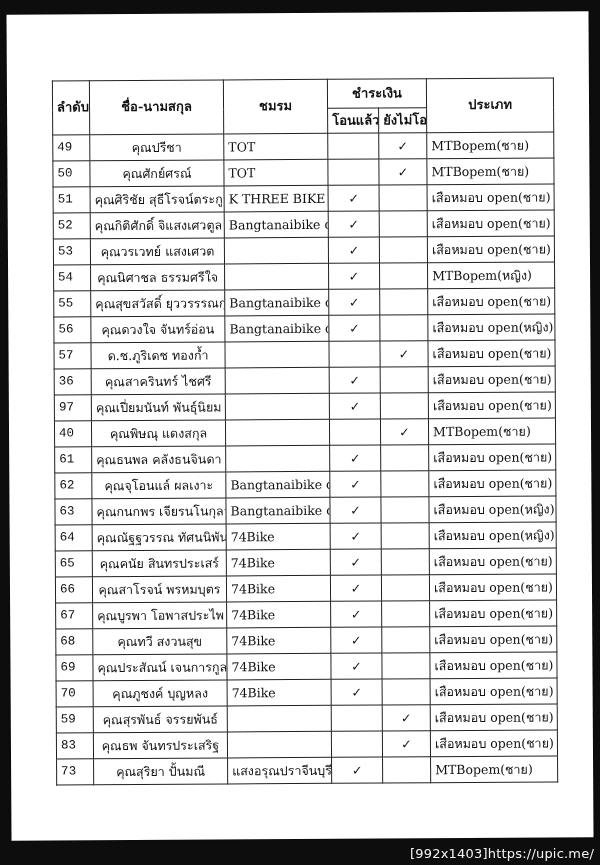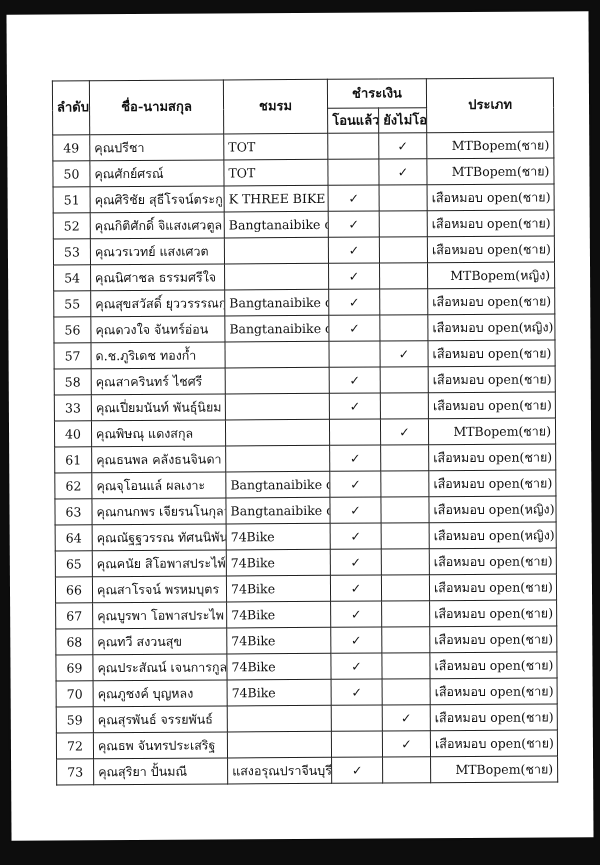--- a/index.html
+++ b/index.html
@@ -43,30 +43,30 @@
     overflow: hidden;
     white-space: nowrap;
   }
   table.roster th {
     font-weight: bold;
     text-align: center;
     font-size: 13px;
   }
   th.h-main { height: 24px; }
   th.h-sub  { height: 20px; font-size: 11.5px; }
-  td.c-no   { text-align: center; height: 21px; }
-  td.c-name { text-align: left; padding-left: 6px; }
+  td.c-no   { text-align: left; height: 21px; font-family: Liberation Mono, monospace; }
+  td.c-name { text-align: center; padding-left: 6px; }
   td.c-club { text-align: left; padding-left: 6px; }
   td.c-check {
     text-align: center;
     font-weight: bold;
     font-size: 15px;
     font-family: "DejaVu Sans", "Liberation Sans", sans-serif;
   }
-  td.c-type { text-align: right; padding-left: 6px; font-size: 12px; }
+  td.c-type { text-align: left; padding-left: 6px; font-size: 12px; }
   .watermark {
     position: absolute;
     right: 0;
     bottom: 0;
     background: #0d0d0d;
     color: #f4f4f4;
     font-family: "DejaVu Sans", "Liberation Sans", sans-serif;
     font-size: 13px;
     padding: 3px 6px 4px 10px;
     letter-spacing: 0.2px;
@@ -185,30 +185,30 @@
           <tr>
             <td class="c-no">57</td>
             <td class="c-name">ด.ช.ภูริเดช ทองก้ำ</td>
             <td class="c-club"></td>
             <td class="c-check"></td>
             <td class="c-check">✓</td>
             <td class="c-type">เสือหมอบ open(ชาย)</td>
           </tr>
 
           <tr>
-            <td class="c-no">58</td>
+            <td class="c-no">36</td>
             <td class="c-name">คุณสาครินทร์ ไชศรี</td>
             <td class="c-club"></td>
             <td class="c-check">✓</td>
             <td class="c-check"></td>
             <td class="c-type">เสือหมอบ open(ชาย)</td>
           </tr>
 
           <tr>
-            <td class="c-no">33</td>
+            <td class="c-no">97</td>
             <td class="c-name">คุณเปี่ยมนันท์ พันธุ์นิยม</td>
             <td class="c-club"></td>
             <td class="c-check">✓</td>
             <td class="c-check"></td>
             <td class="c-type">เสือหมอบ open(ชาย)</td>
           </tr>
 
           <tr>
             <td class="c-no">40</td>
             <td class="c-name">คุณพิษณุ แดงสกุล</td>
@@ -249,21 +249,21 @@
             <td class="c-no">64</td>
             <td class="c-name">คุณณัฐฐวรรณ ทัศนนิพันธ์</td>
             <td class="c-club">74Bike</td>
             <td class="c-check">✓</td>
             <td class="c-check"></td>
             <td class="c-type">เสือหมอบ open(หญิง)</td>
           </tr>
 
           <tr>
             <td class="c-no">65</td>
-            <td class="c-name">คุณคนัย สิโอพาสประไพ์</td>
+            <td class="c-name">คุณคนัย สินทรประเสร์</td>
             <td class="c-club">74Bike</td>
             <td class="c-check">✓</td>
             <td class="c-check"></td>
             <td class="c-type">เสือหมอบ open(ชาย)</td>
           </tr>
 
           <tr>
             <td class="c-no">66</td>
             <td class="c-name">คุณสาโรจน์ พรหมบุตร</td>
             <td class="c-club">74Bike</td>
@@ -311,21 +311,21 @@
           <tr>
             <td class="c-no">59</td>
             <td class="c-name">คุณสุรพันธ์ จรรยพันธ์</td>
             <td class="c-club"></td>
             <td class="c-check"></td>
             <td class="c-check">✓</td>
             <td class="c-type">เสือหมอบ open(ชาย)</td>
           </tr>
 
           <tr>
-            <td class="c-no">72</td>
+            <td class="c-no">83</td>
             <td class="c-name">คุณธพ จันทรประเสริฐ</td>
             <td class="c-club"></td>
             <td class="c-check"></td>
             <td class="c-check">✓</td>
             <td class="c-type">เสือหมอบ open(ชาย)</td>
           </tr>
 
           <tr>
             <td class="c-no">73</td>
             <td class="c-name">คุณสุริยา ปั้นมณี</td>
@@ -333,13 +333,14 @@
             <td class="c-check">✓</td>
             <td class="c-check"></td>
             <td class="c-type">MTBopem(ชาย)</td>
           </tr>
         </tbody>
     </table>
 
   </div>
 
   <div class="bottom-bar"></div>
+  <div class="watermark">[992x1403]https://upic.me/</div>
 </div>
 
 </body></html>

